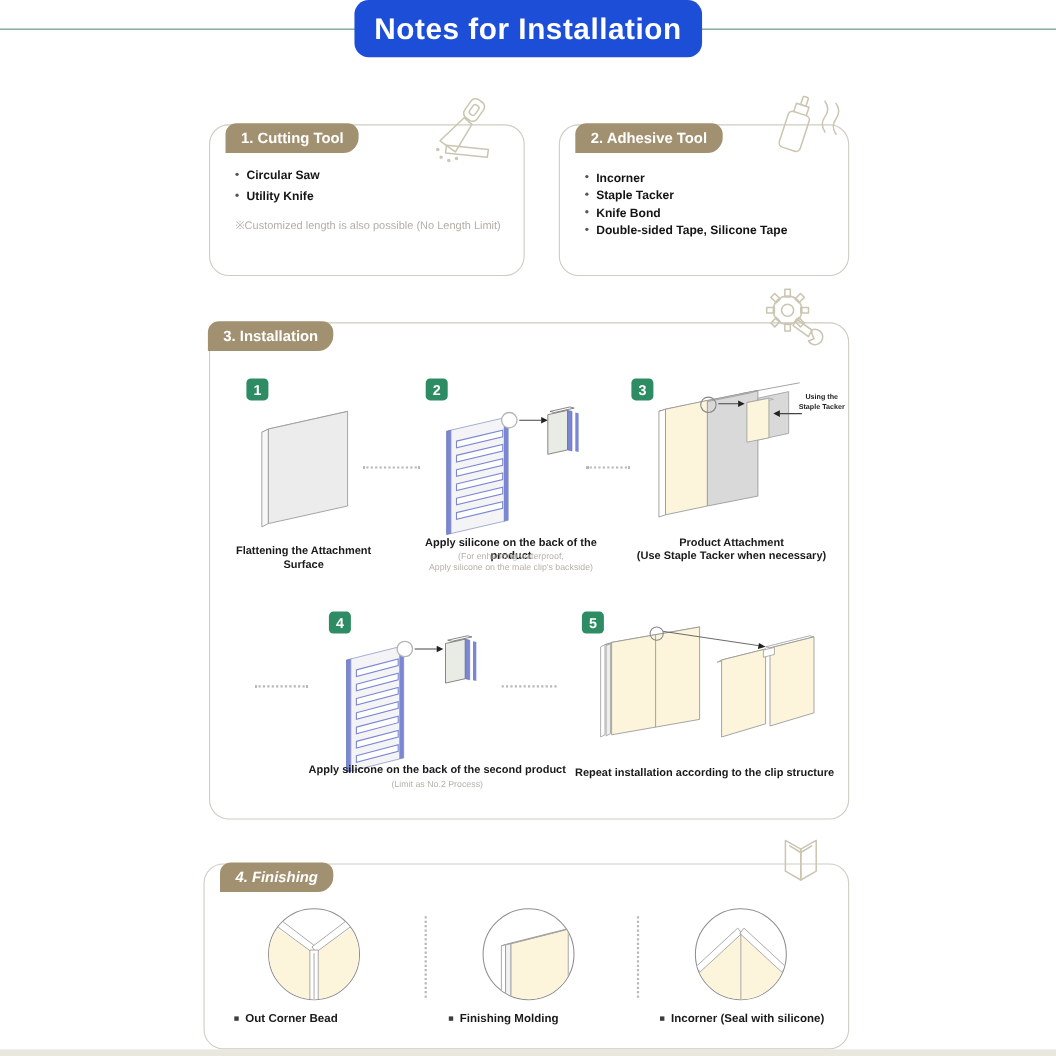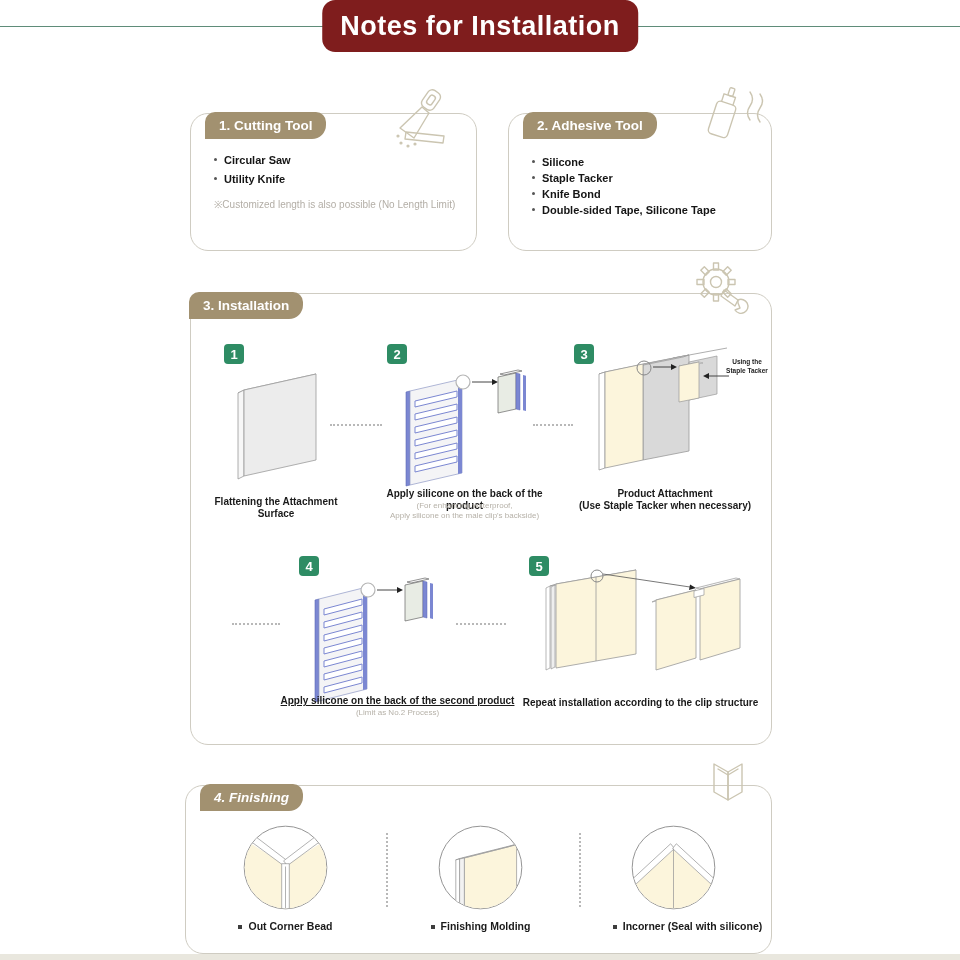--- a/index.html
+++ b/index.html
@@ -7,21 +7,21 @@
     width:960px; height:960px; background:#ffffff; position:relative; overflow:hidden;
     font-family:"Liberation Sans", sans-serif;
   }
   .abs { position:absolute; }
 
   
   .header-line { top:26px; left:0; width:960px; height:1px; background:#5f8c79; }
   .header-pill {
     top:0; left:50%; transform:translateX(-50%);
     min-width:272px; height:52px; padding:0 18px;
-    background:#7f1d1d; border-radius:13px;
+    background:#1d4ed8; border-radius:13px;
     color:#fff; font-weight:bold; font-size:27px; letter-spacing:.5px;
     display:flex; align-items:center; justify-content:center;
   }
 
   
   .sec-box { border:1.5px solid #cfccc2; border-radius:18px; background:#fff; }
   .sec-label {
     background:#A29170; color:#fff; font-weight:bold; font-size:13.5px;
     height:27px; line-height:27px; padding:0 14px; border-radius:10px 10px 14px 0;
     white-space:nowrap;
@@ -40,21 +40,21 @@
     color:#fff; font-size:13px; font-weight:bold;
     display:flex; align-items:center; justify-content:center;
   }
   .cap { font-size:10px; font-weight:bold; color:#1a1a1a; text-align:center; line-height:12px; }
   .sub { font-size:8px; color:#b6b1a8; text-align:center; line-height:10px; }
   .dotline { border-top:2px dotted #b8b8b8; height:0; }
   .vdash { border-left:2px dotted #b8b8b8; width:0; }
   .annot { font-size:6.5px; font-weight:bold; color:#222; line-height:9px; text-align:center; }
 
   
-  .fin-cap { font-size:10.5px; font-weight:bold; color:#1a1a1a; text-align:center; white-space:nowrap; }
+  .fin-cap { font-size:10.5px; font-weight:bold; color:#1a1a1a; text-align:left; white-space:nowrap; }
   .cap-bullet { display:inline-block; width:4px; height:4px; background:#3d3d3d; margin-right:6px; vertical-align:1px; }
 
   .bottom-strip { top:954px; left:0; width:960px; height:6px; background:#e9e7de; }
 
   svg { display:block; }
   .lineicon { stroke:#cbc5b1; fill:none; stroke-width:1.4; stroke-linejoin:round; stroke-linecap:round; }
 </style>
 </head>
 <body>
 
@@ -88,21 +88,21 @@
   <g transform="rotate(18 30 30)">
     <rect x="16" y="20" width="20" height="34" rx="4"></rect>
     <path d="M20,20 L20,12 L32,12 L32,20"></path>
     <rect x="24" y="4" width="5" height="8" rx="1"></rect>
   </g>
   <path d="M52,8 q5,7 0,14 t0,14"></path>
   <path d="M62,10 q5,7 0,14 t0,14"></path>
 </svg>
 
 <div class="abs pitch18" style="left:532px; top:156px;">
-  <div class="tool-item"><span class="bullet-dot"></span><span>Silicone</span></div>
+  <div class="tool-item"><span class="bullet-dot"></span><span>Incorner</span></div>
   <div class="tool-item"><span class="bullet-dot"></span><span>Staple Tacker</span></div>
   <div class="tool-item"><span class="bullet-dot"></span><span>Knife Bond</span></div>
   <div class="tool-item"><span class="bullet-dot"></span><span>Double-sided Tape, Silicone Tape</span></div>
 </div>
 
 <div class="abs sec-box" style="left:190px; top:293px; width:580px; height:450px;"></div>
 <div class="abs sec-label" style="left:189px; top:292px;">3. Installation</div>
 
 <svg class="abs lineicon" style="left:690px; top:260px;" width="68" height="62" viewBox="0 0 68 62">
   <circle cx="26" cy="22" r="13"></circle>
@@ -219,21 +219,21 @@
   <circle cx="59" cy="18" r="6" fill="none" stroke="#888" stroke-width="1"></circle>
   <line x1="65" y1="16" x2="152" y2="29" stroke="#555" stroke-width="0.8"></line>
   <polygon points="152,26.5 158,30 151,32" fill="#222"></polygon>
   <polygon points="114,44 154,34 158,32 118,42" fill="#fafafa" stroke="#999" stroke-width="0.7"></polygon>
   <polygon points="118,42 158,32 158,100 118,112" fill="#FCF5DC" stroke="#999" stroke-width="0.8"></polygon>
   <polygon points="158,30 198,20 202,21 162,31" fill="#fafafa" stroke="#999" stroke-width="0.7"></polygon>
   <polygon points="162,31 202,21 202,90 162,102" fill="#FCF5DC" stroke="#999" stroke-width="0.8"></polygon>
   <polygon points="156,33 166,30.5 166,37 156,39.5" fill="#ffffff" stroke="#999" stroke-width="0.7"></polygon>
 </svg>
 
-<div class="abs cap" style="left:275px; top:695px; width:245px;text-decoration:underline;">Apply silicone on the back of the second product</div>
+<div class="abs cap" style="left:275px; top:695px; width:245px;">Apply silicone on the back of the second product</div>
 <div class="abs sub" style="left:275px; top:708px; width:245px;">(Limit as No.2 Process)</div>
 <div class="abs cap" style="left:508px; top:697px; width:265px;">Repeat installation according to the clip structure</div>
 
 <div class="abs sec-box" style="left:185px; top:785px; width:585px; height:167px;"></div>
 <div class="abs sec-label" style="left:200px; top:784px;font-style:italic;">4. Finishing</div>
 
 <svg class="abs lineicon" style="left:700px; top:756px;" width="60" height="58" viewBox="0 0 60 58">
   <path d="M14,8 L28,16 L28,44 L14,36 Z"></path>
   <path d="M28,16 L42,8 L42,36 L28,44 Z"></path>
   <path d="M18,13 L28,19 L38,13"></path>

